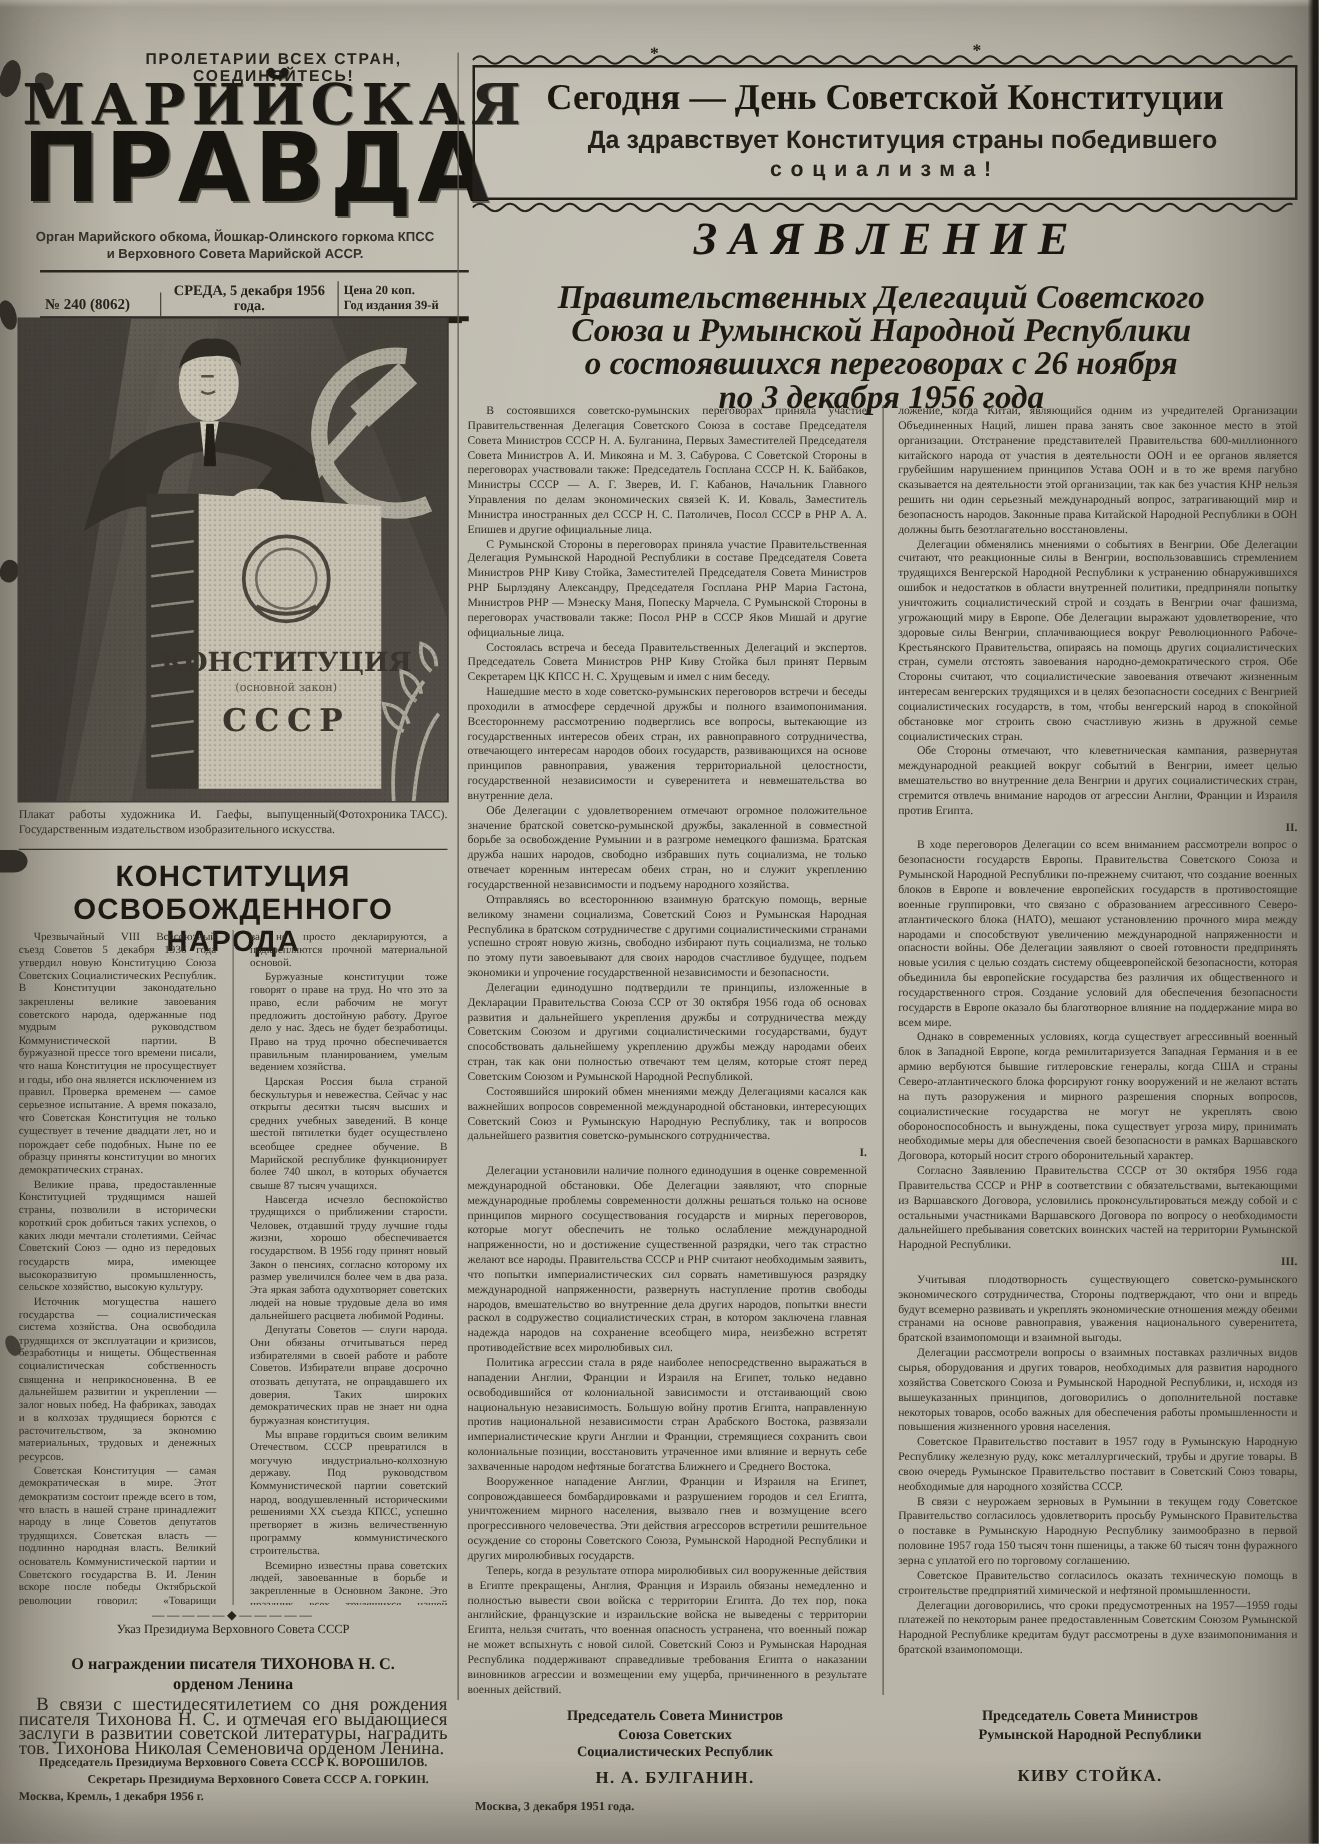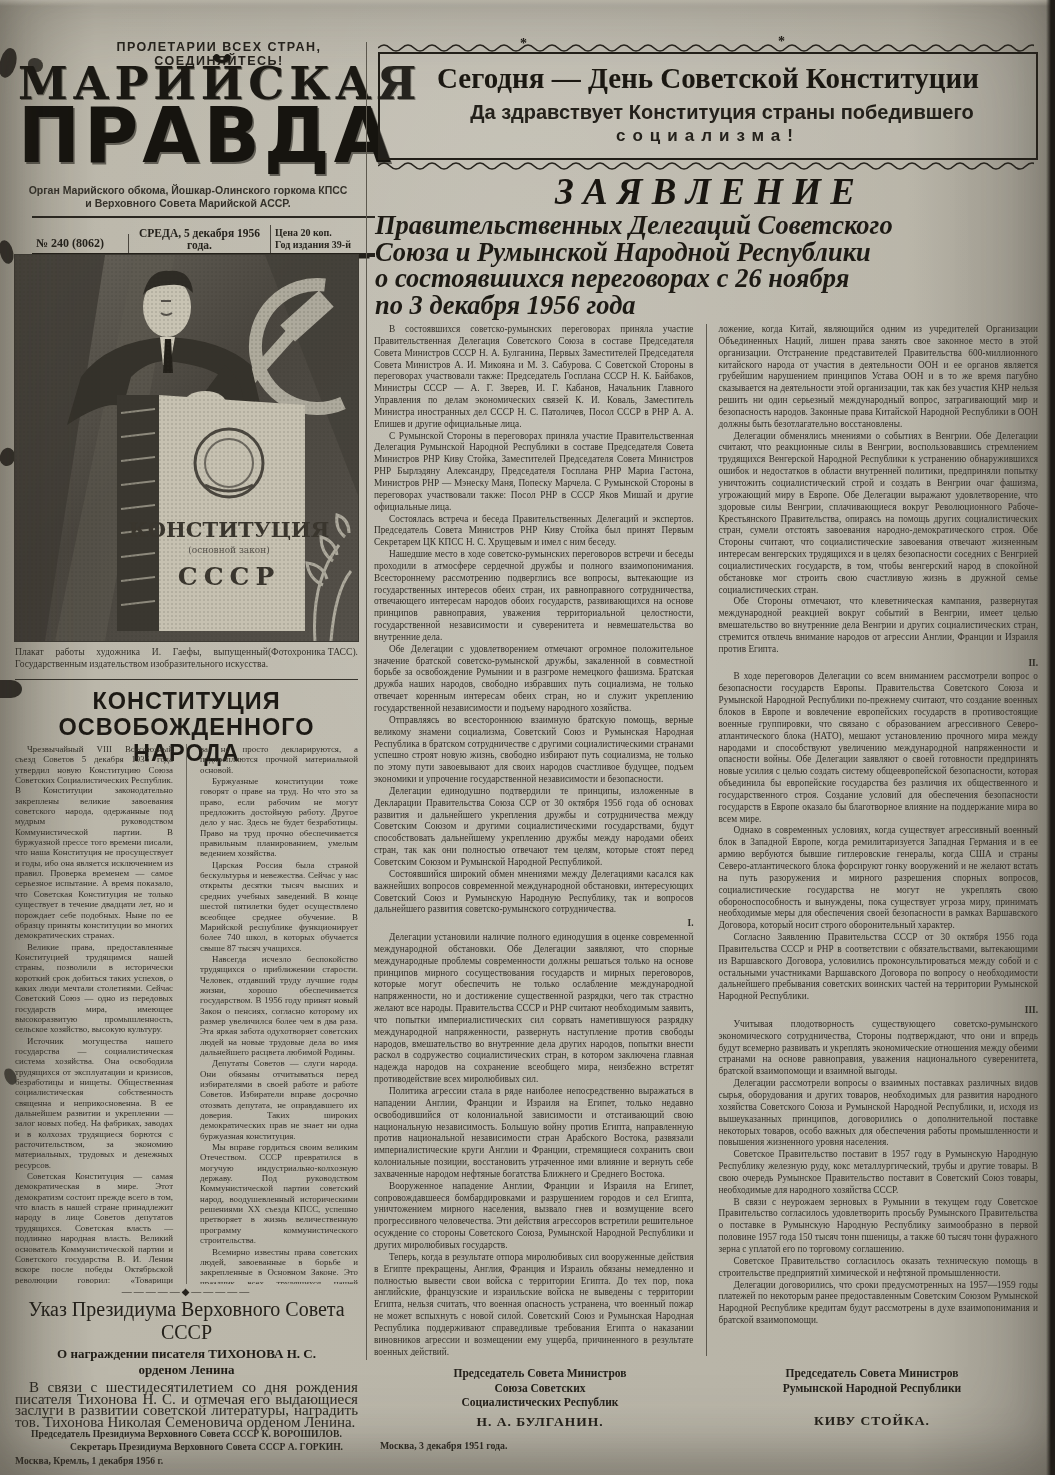--- a/index.html
+++ b/index.html
@@ -49,22 +49,22 @@
     letter-spacing:1px;color:#1d1a15;}
   .const-cols{position:absolute;left:15px;top:744px;width:343px;height:540px;display:flex;gap:13px;overflow:hidden;}
   .const-col{width:165px;font-size:8.9px;line-height:10.35px;text-align:justify;color:#302d26;}
   .const-divider{width:1px;background:linear-gradient(#6a665c,#6a665c);}
   .const-col p{margin:0 0 1px;text-indent:12px;}
   .const-col p.cont{text-indent:0;}
 
   
   .ornament{position:absolute;left:15px;top:1286px;width:343px;text-align:center;font-size:10px;color:#26231d;letter-spacing:2px;}
   .ukaz{position:absolute;left:15px;top:1298px;width:343px;color:#2c2922;}
-  .ukaz .u-title{text-align:center;font-size:20px;font-family:"Liberation Serif",serif;color:#24211b;}
-  .ukaz .u-head{text-align:center;font-weight:bold;font-size:13px;line-height:15.5px;margin-top:2px;color:#1f1c16;}
+  .ukaz .u-title{text-align:center;font-size:10px;font-family:"Liberation Serif",serif;color:#24211b;}
+  .ukaz .u-head{text-align:center;font-weight:bold;font-size:13px;line-height:15.5px;margin-top:14px;color:#1f1c16;}
   .ukaz .u-body{margin-top:5px;font-size:15px;line-height:11.6px;text-align:justify;text-indent:14px;}
   .ukaz .u-sig{font-weight:bold;font-size:9.6px;line-height:12.5px;text-align:center;}
   .ukaz .u-sig.s2{padding-left:40px;}
   .ukaz .u-date{font-size:9.6px;margin-top:2px;font-weight:bold;}
 
   
   .vdiv-main{position:absolute;left:366px;top:42px;width:1px;height:1318px;background:#5d594f;}
 
   
   .banner{position:absolute;left:378px;top:52px;width:656px;height:104px;border:2.5px solid #221f19;
@@ -74,21 +74,21 @@
   .banner .b2{margin-top:6px;text-align:center;font-family:"Liberation Sans",sans-serif;font-weight:bold;
     font-size:20px;color:#24211b;padding-left:28px;}
   .banner .b3{margin-top:2px;text-align:center;font-family:"Liberation Sans",sans-serif;font-weight:bold;
     font-size:17px;letter-spacing:7px;color:#24211b;}
   .wave{position:absolute;left:378px;width:656px;height:10px;}
   .star{position:absolute;font-size:14px;font-weight:bold;color:#1d1a15;}
 
   
   .st-title{position:absolute;left:375px;top:170px;width:660px;text-align:center;
     font-family:"Liberation Serif",serif;font-style:italic;font-weight:bold;font-size:37px;color:#191611;}
-  .st-sub{position:absolute;left:375px;top:212px;width:660px;text-align:left;
+  .st-sub{position:absolute;left:375px;top:224px;width:660px;text-align:center;
     font-family:"Liberation Serif",serif;font-style:italic;font-weight:bold;font-size:26.5px;line-height:26.5px;color:#1d1a14;}
   .st-cols{position:absolute;left:374px;top:324px;width:664px;height:1032px;display:flex;gap:12px;overflow:hidden;}
   .st-col{width:320px;font-size:9.3px;line-height:11.85px;text-align:justify;color:#302d26;}
   .st-divider{width:1px;background:#5d594f;}
   .st-col p{margin:0;text-indent:15px;}
   .st-col p.cont{text-indent:0;}
   .st-col p.section{text-align:right;font-weight:bold;text-indent:0;margin:2px 0;}
 
   
   .sigs{position:absolute;left:374px;top:1366px;width:664px;display:flex;}

